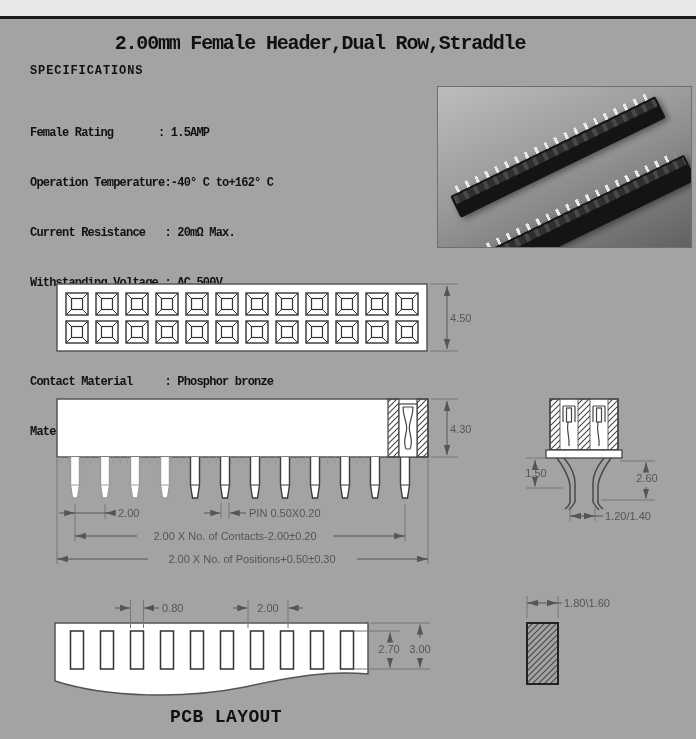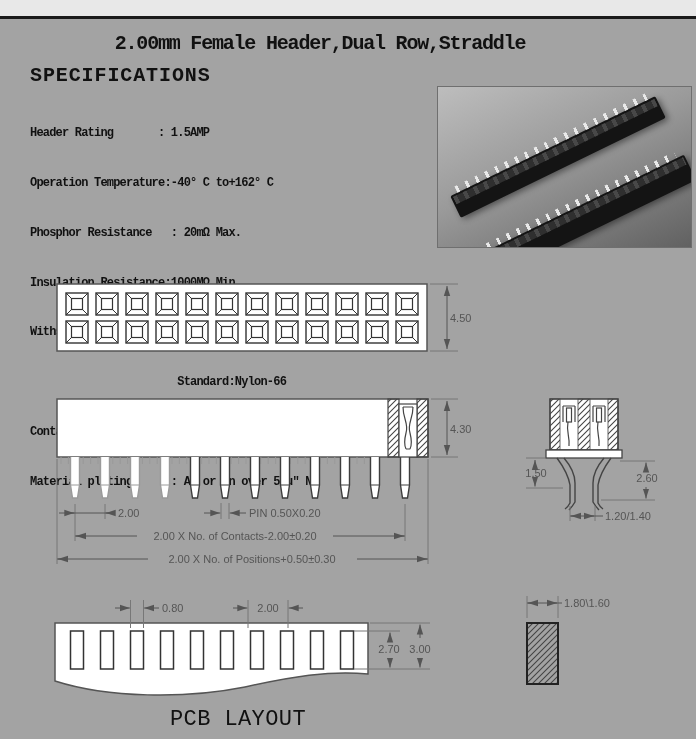--- a/index.html
+++ b/index.html
@@ -9,21 +9,21 @@
     overflow:hidden;margin:16px auto;
   }
   .rule{position:absolute;left:0;width:696px;height:3px;background:#1a1a1a;}
   #rule-top{top:0;}
   #rule-bottom{top:726px;height:2px;}
   #title{
     position:absolute;top:16px;left:0;width:640px;text-align:center;
     font-size:20px;font-weight:700;letter-spacing:-1.2px;white-space:pre;
   }
   #spec-heading{
-    position:absolute;top:48px;left:30px;font-size:20px;font-weight:700;letter-spacing:0.9px;
+    position:absolute;top:48px;left:30px;font-size:12px;font-weight:700;letter-spacing:0.9px;
   }
   #spec-lines{
     position:absolute;top:76px;left:30px;font-size:12px;font-weight:700;
     line-height:16.6px;letter-spacing:-0.8px;white-space:pre;
   }
   
   #photo{
     position:absolute;left:437px;top:70px;width:253px;height:160px;
     background:linear-gradient(155deg,#bdbdbd 0%,#9a9a9a 45%,#616161 100%);
     border:1px solid #6f6f6f;overflow:hidden;
@@ -36,39 +36,38 @@
   }
   .connector .face{
     position:absolute;top:2px;left:2px;right:2px;height:8px;background:#2f2f2f;
     background-image:repeating-linear-gradient(90deg,#484848 0 4px,rgba(0,0,0,0) 4px 11px);
   }
   #connector-1{left:6px;top:58px;width:228px;height:24px;transform:rotate(-26deg);}
   #connector-2{left:28px;top:118px;width:236px;height:28px;transform:rotate(-26deg);}
   #drawings{position:absolute;left:0;top:0;width:696px;height:739px;}
   #drawings text{font-family:"Liberation Sans","DejaVu Sans",sans-serif;font-size:11px;fill:#555;}
   #pcb-caption{
-    position:absolute;left:170px;top:691px;font-size:22px;font-weight:400;letter-spacing:0.4px;
+    position:absolute;left:170px;top:691px;font-size:18px;font-weight:700;letter-spacing:0.4px;
   }
 </style>
 </head>
 <body>
 
 <div id="page">
 
   <div id="rule-top" class="rule"></div>
 
   <div id="title">2.00mm Female Header,Dual Row,Straddle</div>
 
   <div id="spec-heading">SPECIFICATIONS</div>
 
   <div id="spec-lines">
-    <div>Header Rating       : 1.5AMP</div>
+    <div>Female Rating       : 1.5AMP</div>
     <div>Operation Temperature:-40° C to+162° C</div>
-    <div>Phosphor Resistance   : 20mΩ Max.</div>
-    <div>Insulation Resistance:1000MΩ Min.</div>
+    <div>Current Resistance   : 20mΩ Max.</div>
     <div>Withstanding Voltage : AC 500V</div>
     <div>                       Standard:Nylon-66</div>
     <div>Contact Material     : Phosphor bronze</div>
     <div>Material plating      : Au or Sn over 50u" Ni</div>
   </div>
 
   <div id="photo">
     <div id="connector-1" class="connector">
       <div class="pins"></div>
       <div class="face"></div>

